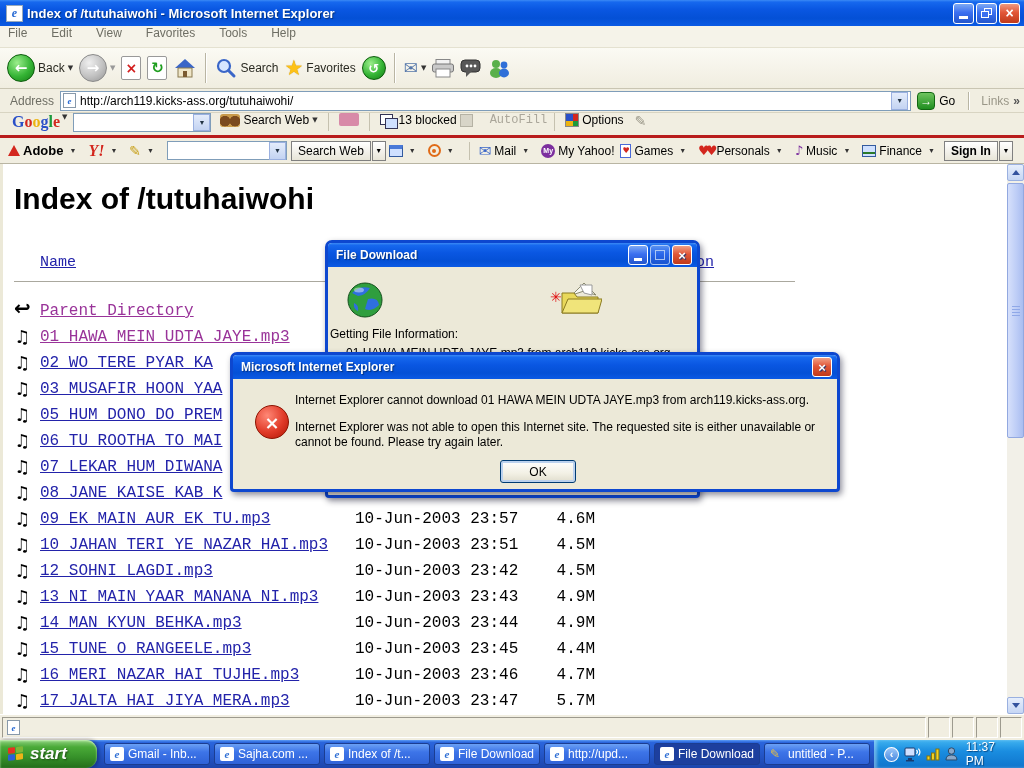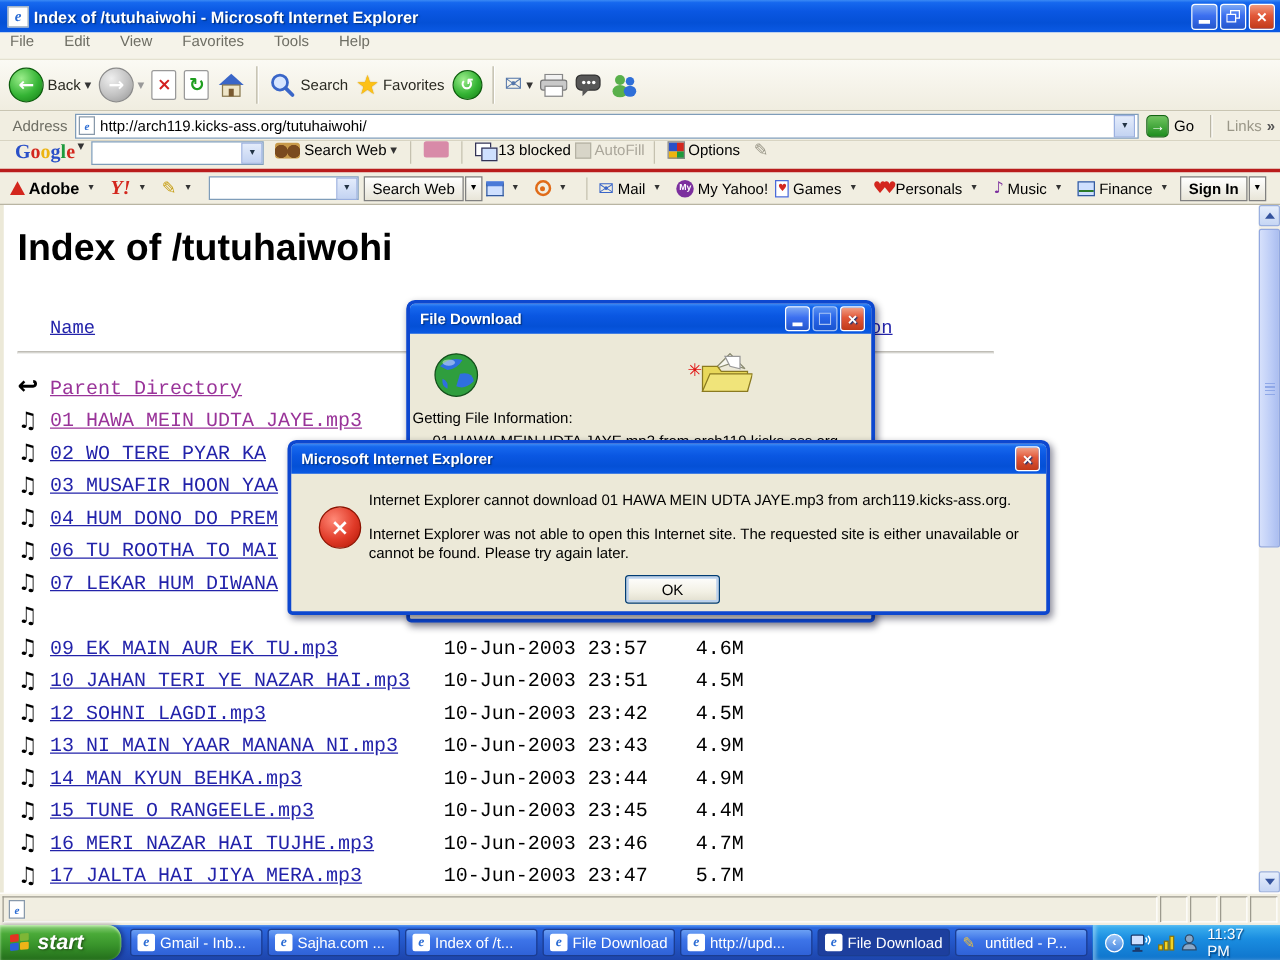--- a/index.html
+++ b/index.html
@@ -62,21 +62,21 @@
   .g-logo { font:bold 16px "Liberation Serif",serif; letter-spacing:0; margin-right:2px; }
   .g-input { width:138px; height:19px; background:#fff; border:1px solid #7f9db9; display:flex; align-items:center; margin:0 6px; }
   .g-input .addr-drop { height:17px; }
   .binoc { width:20px; height:13px; display:inline-block; background:
       radial-gradient(circle at 25% 55%, #7a4a1e 5px, transparent 5.5px),
       radial-gradient(circle at 75% 55%, #7a4a1e 5px, transparent 5.5px),
       linear-gradient(#c89a4a,#c89a4a); background-size:100% 100%; border-radius:3px; }
   .blocked-ic { position:relative; width:16px; height:13px; }
   .blocked-ic:before { content:""; position:absolute; left:0; top:0; width:11px; height:9px; background:#fff; border:1px solid #335; }
   .blocked-ic:after  { content:""; position:absolute; left:5px; top:4px; width:11px; height:9px; background:#cfe0ff; border:1px solid #335; }
-  .autofill { color:#aaa69a; display:flex; align-items:center; gap:3px; }
+  .autofill { color:#aaa69a; display:flex; align-items:center; gap:17px;font-family:Liberation Mono, monospace; }
   .af-ic { width:13px; height:13px; background:#d8d5c8; border:1px solid #b5b2a4; }
   .opt-ic { width:14px; height:14px; background:
       linear-gradient(90deg,#2a50c8 50%,#d3271e 50%) 0 0/14px 7px no-repeat,
       linear-gradient(90deg,#ecb411 50%,#1d9a3c 50%) 0 7px/14px 7px no-repeat; border:1px solid #888; }
   .pen-ic { color:#9a9788; font-size:14px; font-family:"DejaVu Sans",sans-serif; }
   .gb-sep { width:1px; height:18px; background:#c5c1af; margin:0 7px; }
 
   
   .yahoobar { height:26px; background:#f1eee1; border-bottom:1px solid #b9b5a3; display:flex; align-items:center; padding:0 5px; font-size:12px; white-space:nowrap; }
   .adobe-tri { width:0; height:0; border-left:6px solid transparent; border-right:6px solid transparent; border-bottom:11px solid #d3271e; display:inline-block; }
@@ -418,38 +418,39 @@
         <span class="row-size"></span>
       </div>
       <div class="row" style="top: 213px;">
         <span class="row-icon">♫</span>
         <a class="row-link">03 MUSAFIR HOON YAA</a>
         <span class="row-date"></span>
         <span class="row-size"></span>
       </div>
       <div class="row" style="top: 239px;">
         <span class="row-icon">♫</span>
-        <a class="row-link">04 HUM DONO DO PREM</a>
+        <a class="row-link">05 HUM DONO DO PREM</a>
         <span class="row-date"></span>
         <span class="row-size"></span>
       </div>
       <div class="row" style="top: 265px;">
         <span class="row-icon">♫</span>
         <a class="row-link">06 TU ROOTHA TO MAI</a>
         <span class="row-date"></span>
         <span class="row-size"></span>
       </div>
       <div class="row" style="top: 291px;">
         <span class="row-icon">♫</span>
         <a class="row-link">07 LEKAR HUM DIWANA</a>
         <span class="row-date"></span>
         <span class="row-size"></span>
       </div>
       <div class="row" style="top: 317px;">
         <span class="row-icon">♫</span>
+        <a class="row-link">08 JANE KAISE KAB K</a>
         <span class="row-date"></span>
         <span class="row-size"></span>
       </div>
       <div class="row" style="top: 343px;">
         <span class="row-icon">♫</span>
         <a class="row-link">09 EK MAIN AUR EK TU.mp3</a>
         <span class="row-date">10-Jun-2003 23:57</span>
         <span class="row-size">4.6M</span>
       </div>
       <div class="row" style="top: 369px;">

